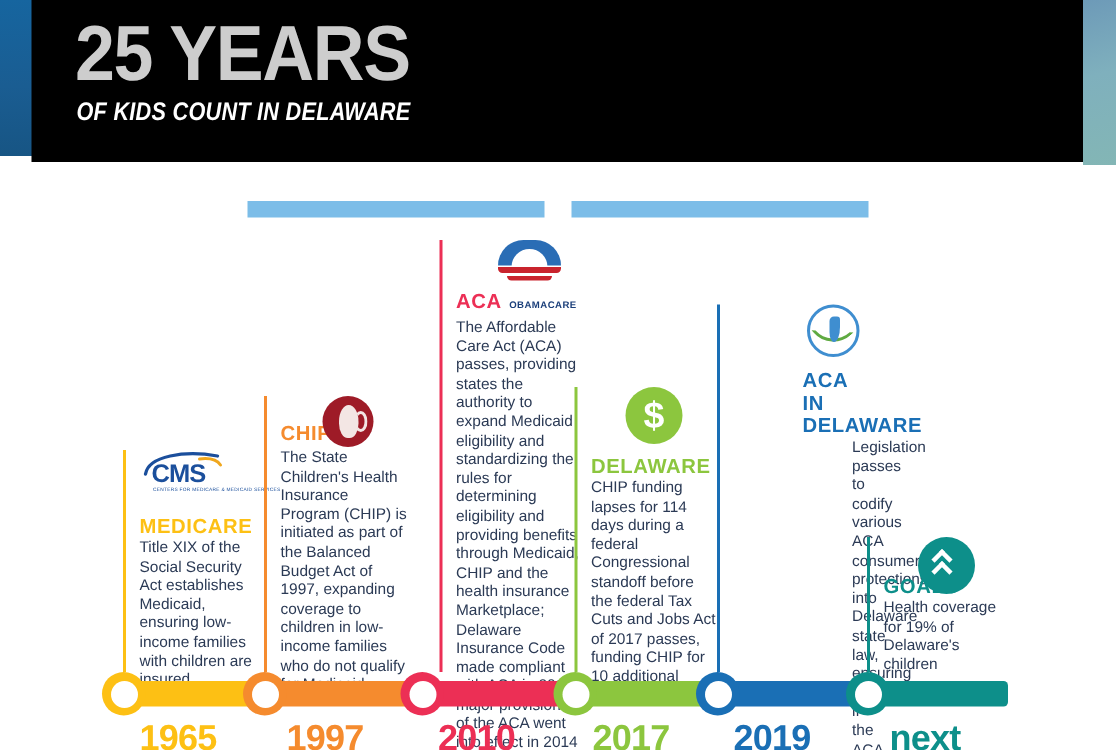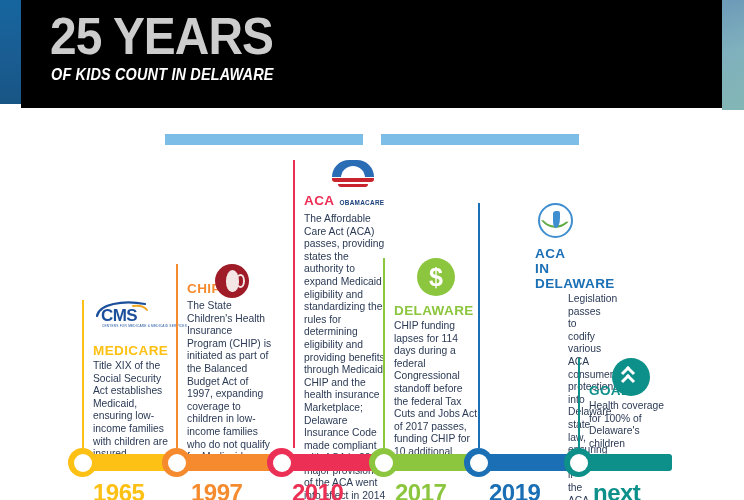--- a/index.html
+++ b/index.html
@@ -305,21 +305,21 @@
   <div class="col" id="col-goals" style="left:578px; top:358px; height:90px;">
     <div class="rule" style="height:90px; background:#0d8f8a;"></div>
     <div class="inner">
       <div class="logo" style="height:42px;">
         <div class="goals-logo" style="margin-left:23px;">
           <div class="chev a"></div>
           <div class="chev b"></div>
         </div>
       </div>
       <h3 style="color:#0d8f8a; margin-top:-20px;">GOALS</h3>
-      <p style="margin-top:2px;">Health coverage for 100% of Delaware's children</p>
+      <p style="margin-top:2px;">Health coverage for 19% of Delaware's children</p>
     </div>
   </div>
 
   <div class="tl">
 
     <div class="seg" style="left:82px;  width:104px; background:#fdc014;"></div>
     <div class="seg" style="left:176px; width:115px; background:#f58b2e;"></div>
     <div class="seg" style="left:281px; width:112px; background:#ec2f55;"></div>
     <div class="seg" style="left:383px; width:105px; background:#8cc63e;"></div>
     <div class="seg" style="left:478px; width:110px; background:#1a6fb5;"></div>

